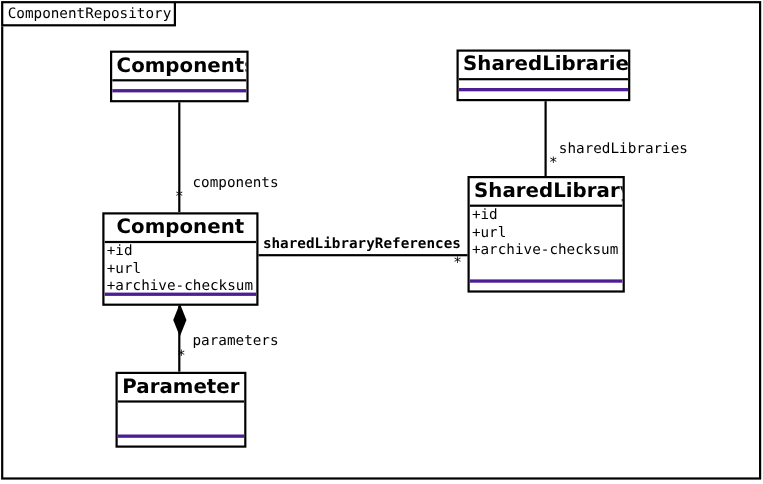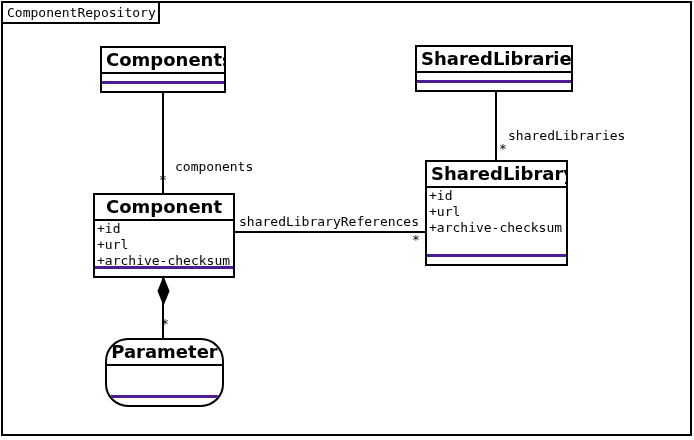--- a/index.html
+++ b/index.html
@@ -90,23 +90,24 @@
   <svg class="diamond" style="left:156px; top:276px;" width="15" height="31" viewBox="0 0 15 31">
     <polygon points="7.5,0 13.5,15 7.5,30 1.5,15" fill="#000"></polygon>
   </svg>
 
   <div class="edge-label" style="left:175px; top:159px;">components</div>
   <div class="edge-label" style="left:159px; top:172px;">*</div>
 
   <div class="edge-label" style="left:508px; top:128px;">sharedLibraries</div>
   <div class="edge-label" style="left:499px; top:141px;">*</div>
 
-  <div class="edge-label" style="left:239px; top:214px;">sharedLibraryReferences</div>
+  <div class="edge-label" style="left:239px; top:214px;font-weight:bold;">sharedLibraryReferences</div>
   <div class="edge-label" style="left:412px; top:232px;">*</div>
 
+  <div class="edge-label" style="left:175px; top:303px;">parameters</div>
   <div class="edge-label" style="left:161px; top:316px;">*</div>
 
   <div class="class-box" style="left:100px; top:46px; width:126px; height:47px;">
     <div class="class-title">Components</div>
     <div class="class-attrs"></div>
     <div class="class-ops"></div>
   </div>
 
   <div class="class-box" style="left:415px; top:45px; width:158px; height:47px;">
     <div class="class-title">SharedLibraries</div>
@@ -127,20 +128,20 @@
   <div class="class-box" style="left:425px; top:160px; width:143px; height:106px;">
     <div class="class-title">SharedLibrary</div>
     <div class="class-attrs">
       <div>+id</div>
       <div>+url</div>
       <div>+archive-checksum</div>
     </div>
     <div class="class-ops"></div>
   </div>
 
-  <div class="class-box" style="left:105px; top:338px; width:119px; height:69px;border-radius:23px;">
+  <div class="class-box" style="left:105px; top:338px; width:119px; height:69px;">
     <div class="class-title">Parameter</div>
     <div class="class-attrs">
     </div>
     <div class="class-ops"></div>
   </div>
 
 </div>
 
 </body></html>

